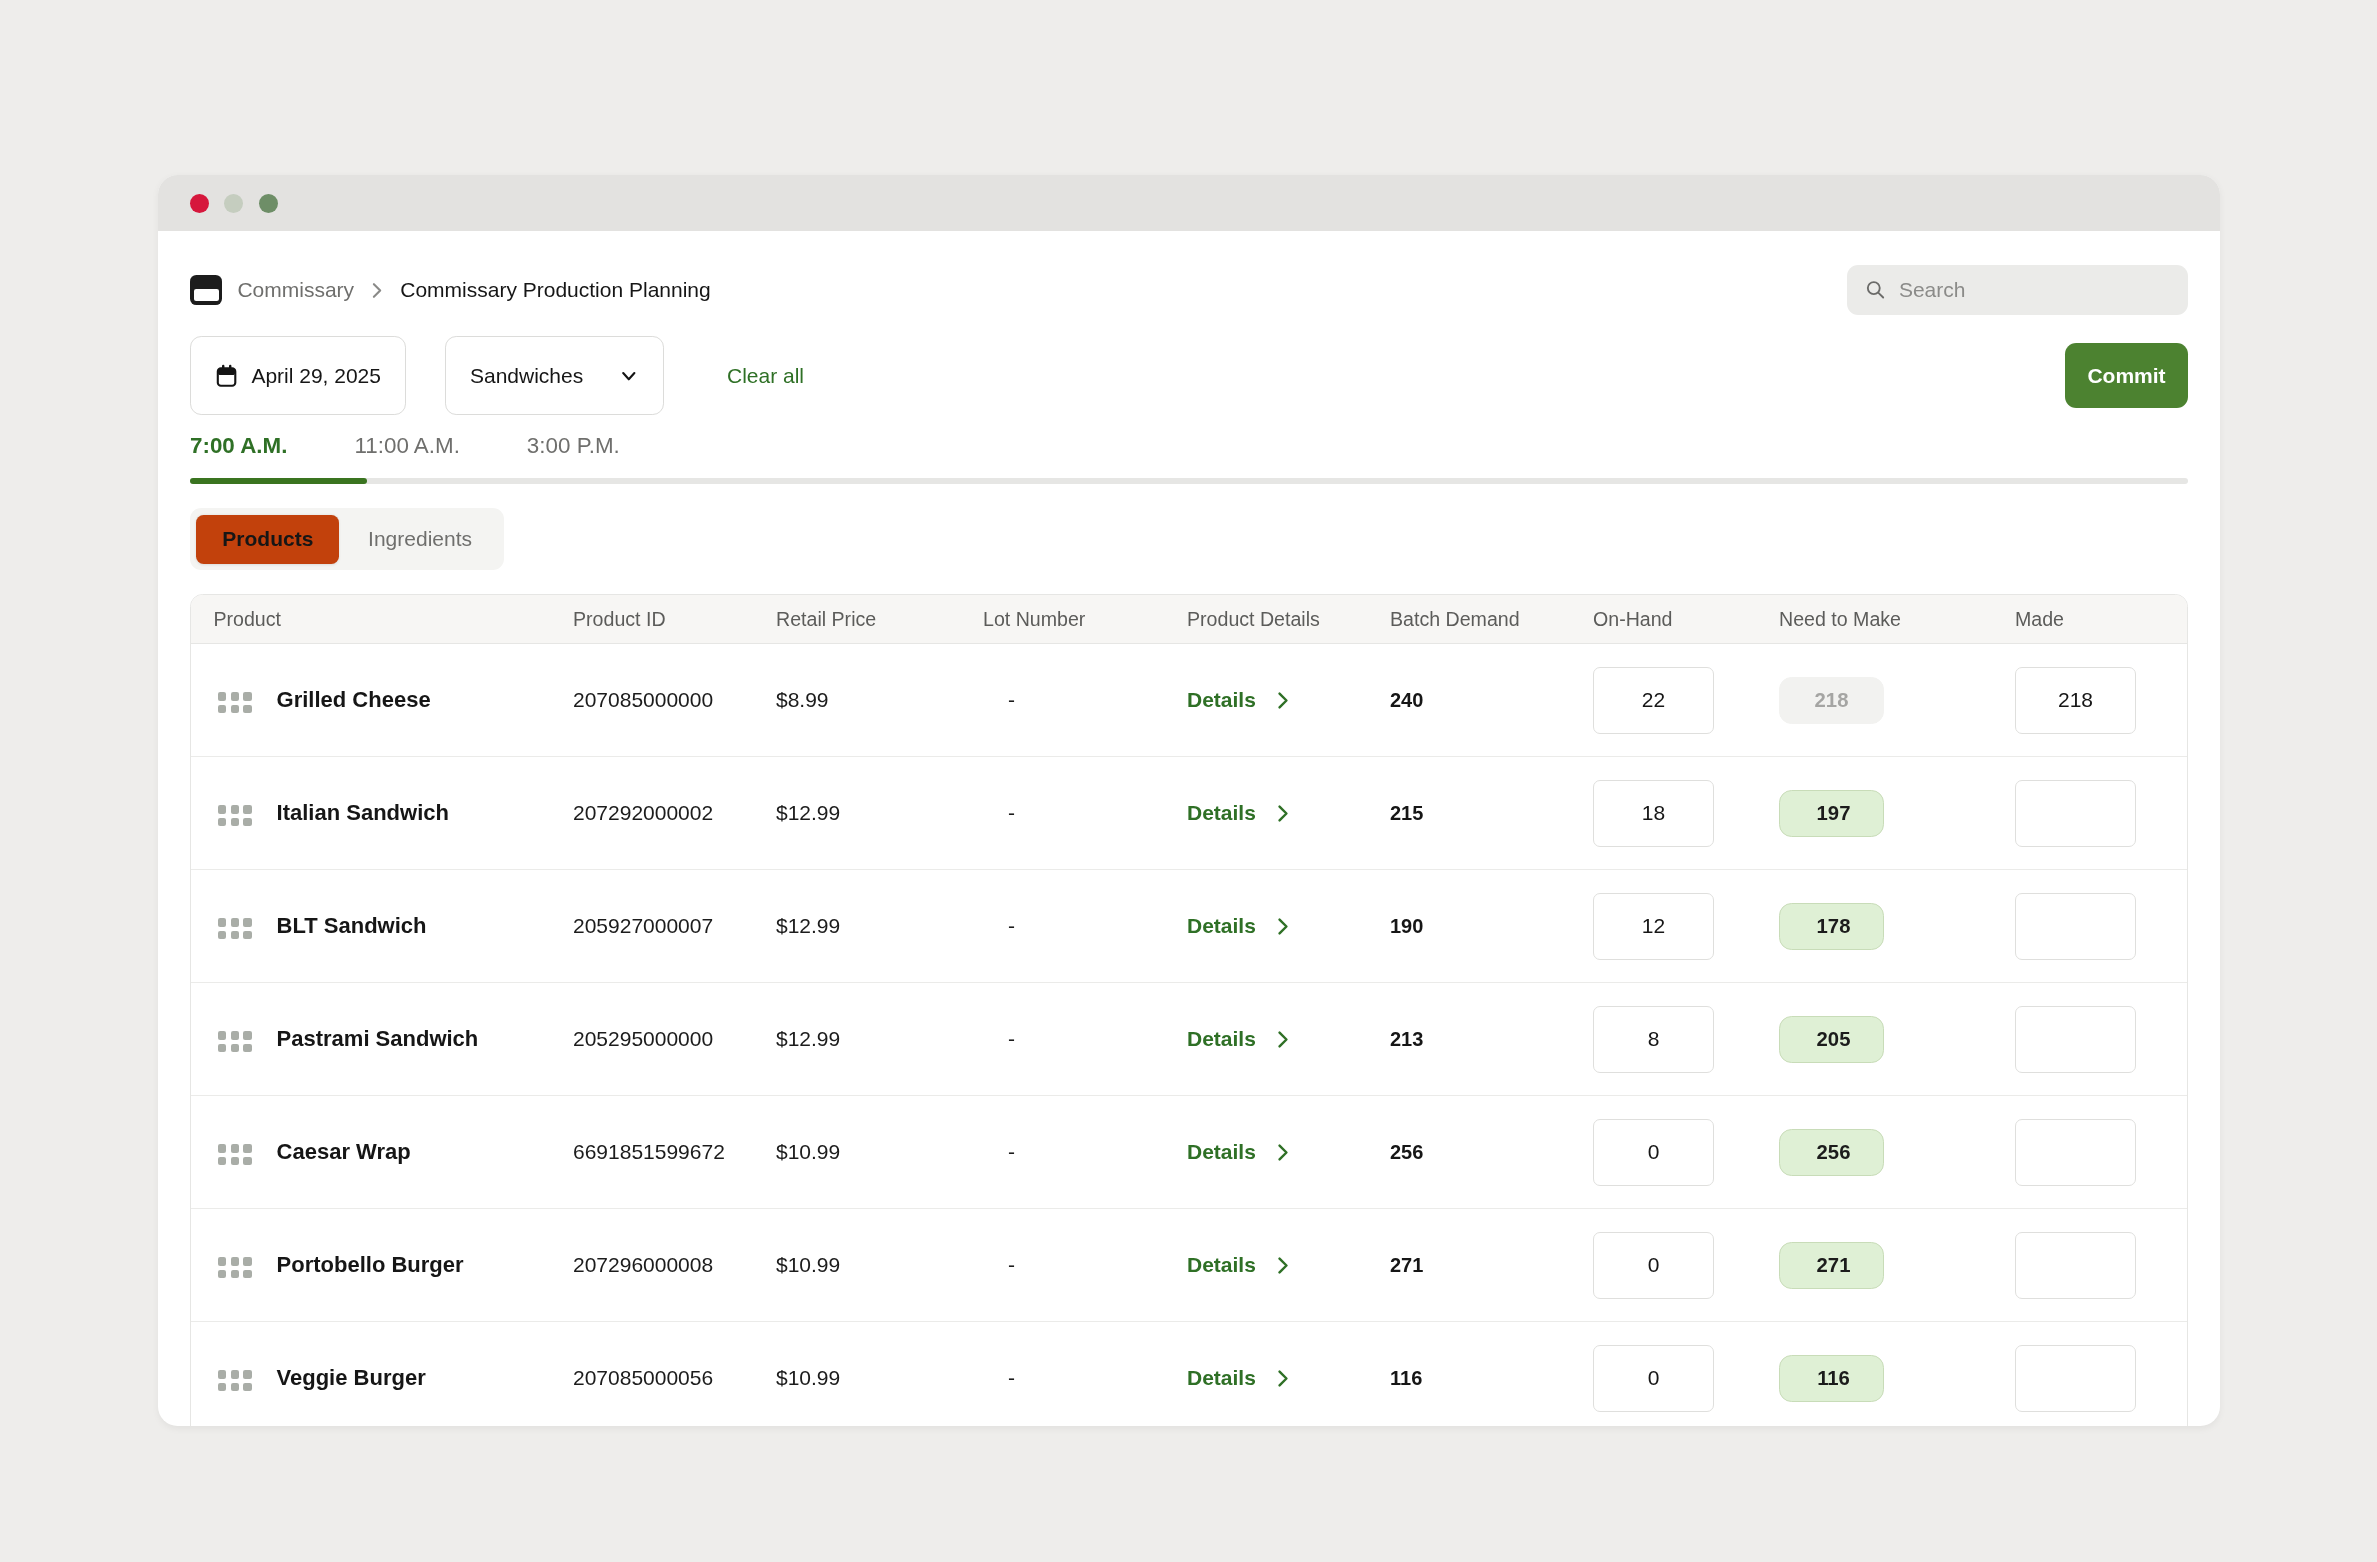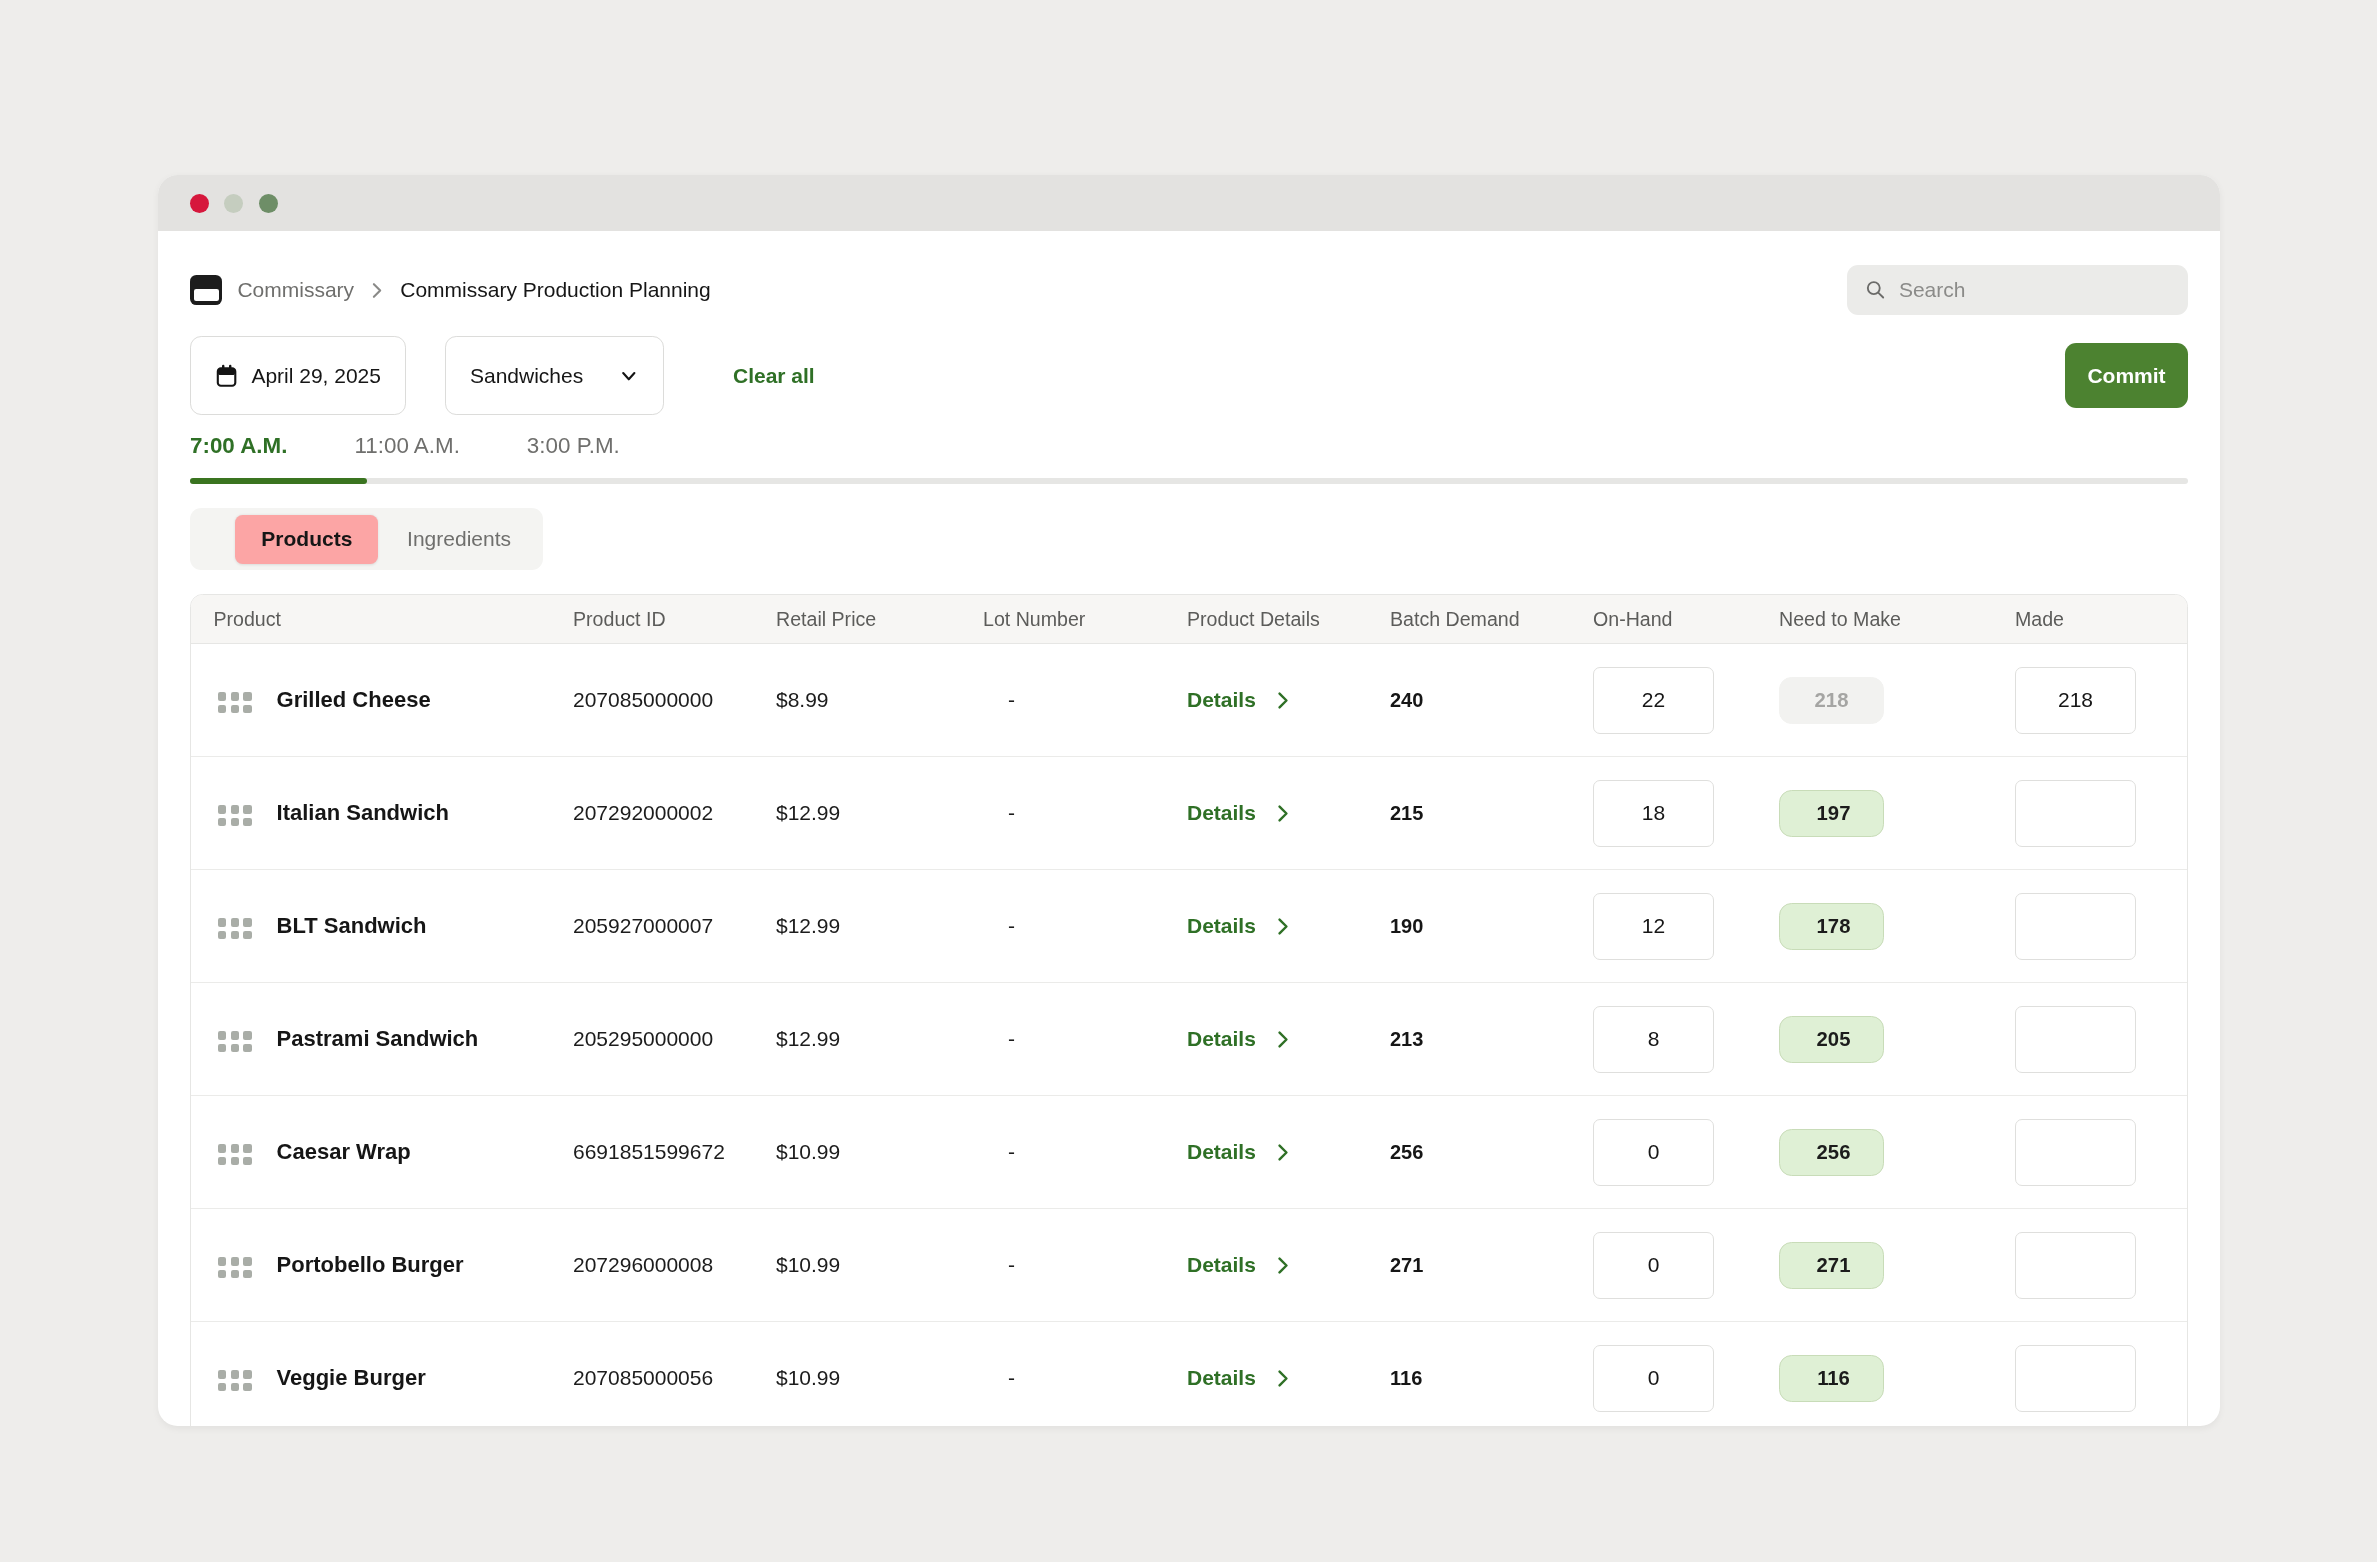--- a/index.html
+++ b/index.html
@@ -57,22 +57,22 @@
   
   .filters{margin-top:21px;display:flex;align-items:center;gap:39px;}
   .pill-btn{
     height:79px;background:#fff;border:1.4px solid #dcdcda;border-radius:11.2px;
     display:inline-flex;align-items:center;gap:14px;padding:0 24px;
     font-size:21px;color:var(--text-dark);font-family:inherit;cursor:pointer;
   }
   .select-btn{width:219px;justify-content:space-between;}
   .select-btn .sel-left{display:flex;align-items:center;gap:14px;}
   .clear-all{
-    margin-left:30px;background:none;border:none;cursor:pointer;
-    font-size:21px;font-weight:700;color:var(--accent-green);font-family:inherit;
+    margin-left:24px;background:none;border:none;cursor:pointer;
+    font-size:21px;font-weight:400;color:var(--accent-green);font-family:inherit;
   }
   .commit{
     margin-left:auto;width:123px;height:65px;border:none;border-radius:11.2px;
     background:var(--commit-green);color:#fff;font-size:21px;font-weight:600;
     font-family:inherit;cursor:pointer;
   }
   
   .tabs{margin-top:18px;}
   .tab-labels{display:flex;gap:67px;}
   .tab{background:none;border:none;font-family:inherit;font-size:22.4px;cursor:pointer;
@@ -82,21 +82,21 @@
   .tab-indicator{position:absolute;left:0;top:0;width:177px;height:6.3px;background:var(--indicator-green);border-radius:4.2px;}
   
   .segmented{
     margin-top:24px;display:inline-flex;align-items:center;gap:2.8px;
     background:#f4f4f2;border-radius:11.2px;padding:6.3px;
   }
   .seg{
     border:none;background:transparent;height:49px;padding:0 26px;border-radius:7.7px;
     font-family:inherit;font-size:21px;color:var(--text-gray);cursor:pointer;
   }
-  .seg.active{background:#fca5a5;font-weight:700;color:var(--text-dark);box-shadow:0 0.7px 2.8px rgba(0,0,0,0.10);margin-left:39px;}
+  .seg.active{background:#c2410c;font-weight:700;color:var(--text-dark);box-shadow:0 0.7px 2.8px rgba(0,0,0,0.10);}
   
   .table{
     margin-top:24.5px;border:1.4px solid var(--border-light);border-radius:12.6px;
     height:896px;overflow:hidden;background:#fff;
   }
   .grid{
     display:grid;
     grid-template-columns:382px 203px 207px 204px 203px 203px 186px 236px 1fr;
     align-items:center;
   }

